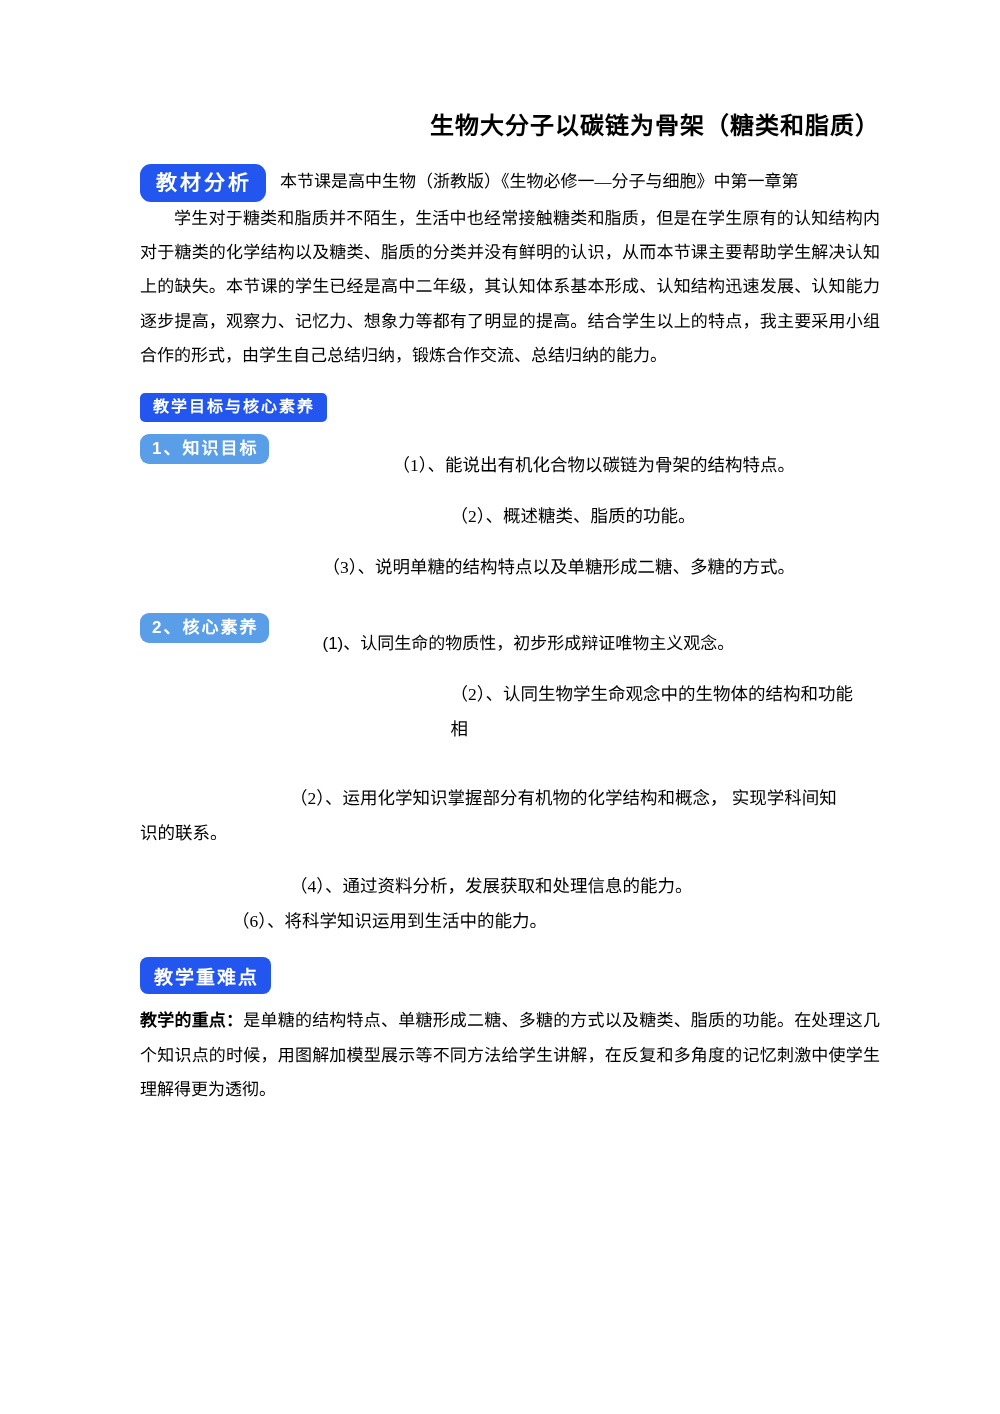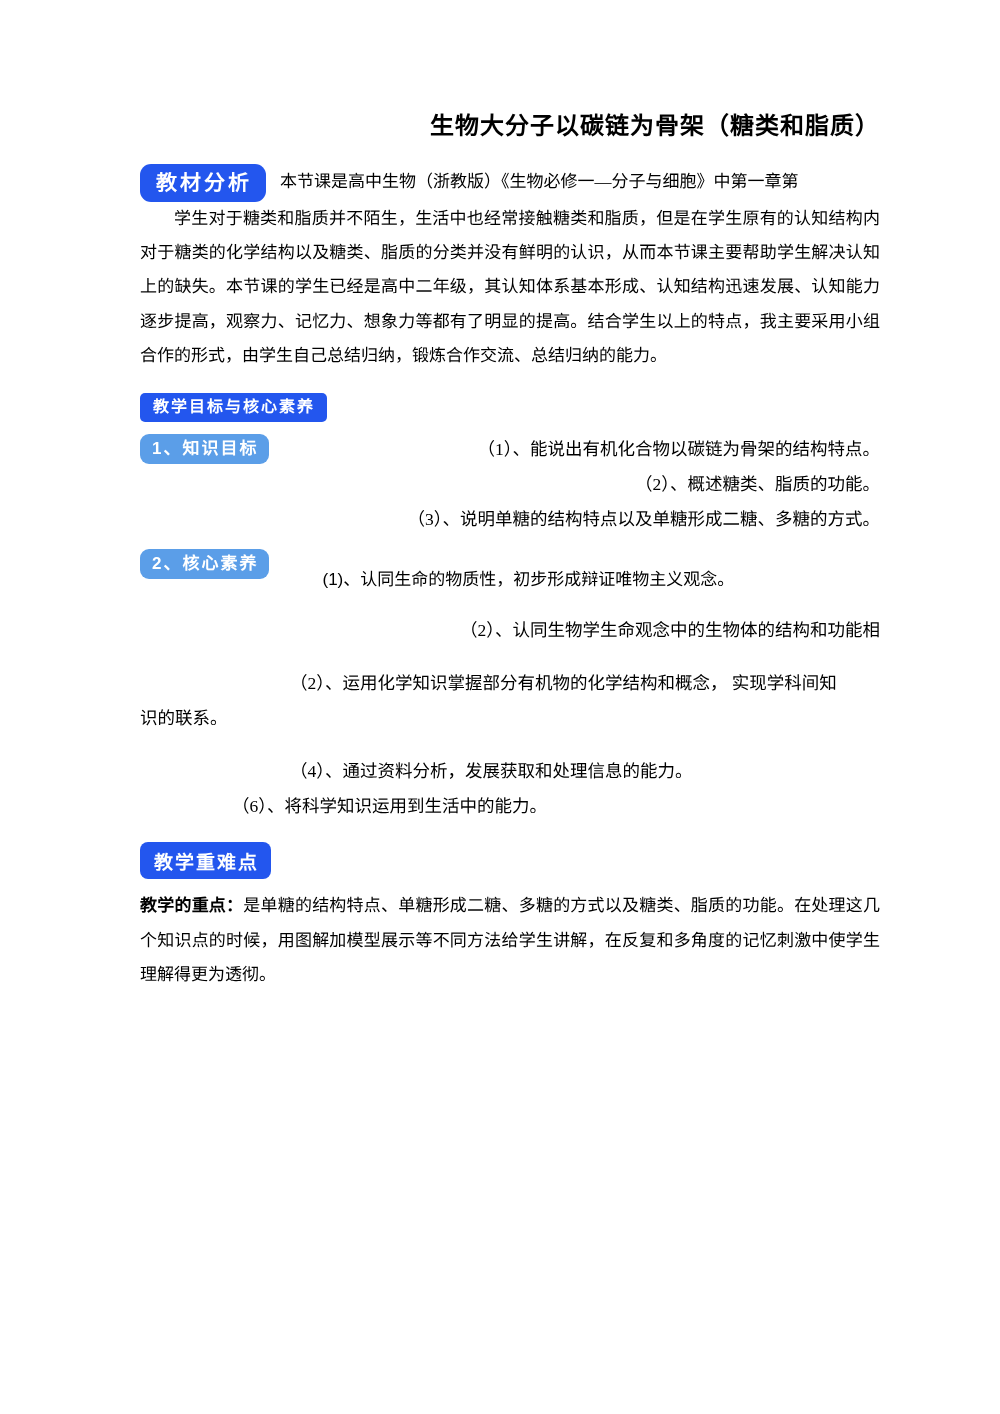--- a/index.html
+++ b/index.html
@@ -125,22 +125,21 @@
   }
   .sub-body-col {
     flex: 1 1 auto;
     min-width: 0;
   }
 
   .serif-line {
     font-family: "Liberation Serif", "DejaVu Serif", serif;
     font-size: 17.5px;
     line-height: 2.0;
-    margin: 0;
-    text-align: right;
+    margin: 16px;
   }
   .sans-line {
     font-family: "Liberation Sans", "DejaVu Sans", sans-serif;
     font-size: 17px;
     line-height: 2.0;
     margin: 16px;
   }
 
   
   .ind-1 { padding-left: 92px; }

